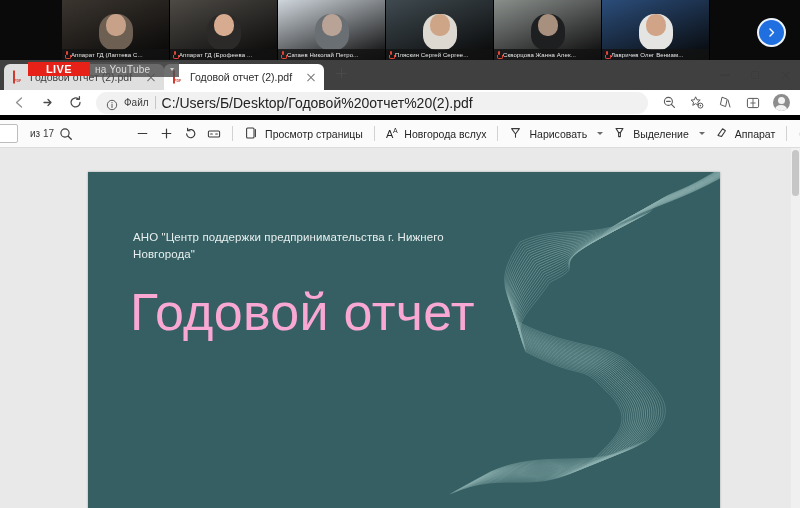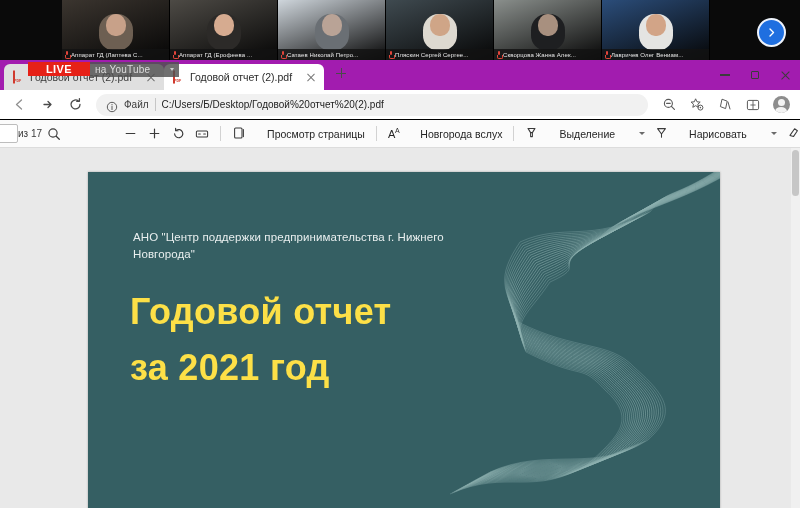--- a/index.html
+++ b/index.html
@@ -60,21 +60,21 @@
   .vc-next svg{display:block;}
 
   
   .browser{
     position:absolute;left:0;top:60px;width:800px;height:448px;
     background:#e7e7e7;
   }
 
   
   .tabbar{
-    position:relative;height:30px;background:#a21caf;
+    position:relative;height:30px;background:#404040;
     display:flex;align-items:flex-start;
   }
   .tab-shelf{display:flex;align-items:flex-end;height:30px;padding-left:4px;}
   .tab{
     position:relative;height:26px;width:160px;
     display:flex;align-items:center;gap:6px;
     padding:0 6px 0 9px;box-sizing:border-box;
     border-radius:6px 6px 0 0;font-size:10.5px;color:#2b2b2b;
   }
   .tab.inactive{background:#dfdfdf;color:#3a3a3a;}
@@ -141,39 +141,39 @@
   .wc-close:before,.wc-close:after{
     content:"";position:absolute;left:0;top:4.5px;width:11px;height:1.2px;background:#3c3c3c;
   }
   .wc-close:before{transform:rotate(45deg);}
   .wc-close:after{transform:rotate(-45deg);}
 
   
   .navbar{
     height:30px;background:#fff;display:flex;align-items:center;
     padding:0 6px;box-sizing:border-box;gap:2px;
-    border-bottom:1px solid #000000;
+    border-bottom:5px solid #000000;
   }
   .navbtn{
     width:26px;height:26px;display:flex;align-items:center;justify-content:center;
     flex:0 0 auto;border-radius:4px;
   }
   .navbtn svg{display:block;}
   .omnibox{
     flex:1 1 auto;height:22px;background:#f1f1f1;border-radius:11px;
     display:flex;align-items:center;gap:6px;padding:0 10px;box-sizing:border-box;
     margin:0 6px;min-width:0;
   }
   .omni-info{flex:0 0 auto;width:12px;height:12px;}
   .omni-file{
     font-size:10px;color:#3c3c3c;flex:0 0 auto;
   }
   .omni-div{width:1px;height:13px;background:#c6c6c6;flex:0 0 auto;}
   .omni-url{
-    font-size:10px;color:#222;white-space:nowrap;overflow:hidden;
+    font-size:14px;color:#222;white-space:nowrap;overflow:hidden;
     text-overflow:ellipsis;flex:1 1 auto;min-width:0;
   }
   .avatar{
     width:17px;height:17px;border-radius:50%;background:#8d8d8d;position:relative;
     flex:0 0 auto;overflow:hidden;
   }
   .avatar:before{
     content:"";position:absolute;left:5px;top:3px;width:7px;height:7px;border-radius:50%;background:#f3f3f3;
   }
   .avatar:after{
@@ -183,27 +183,27 @@
   
   .pdfbar{
     height:28px;background:#fbfbfb;border-bottom:1px solid #dcdcdc;
     display:flex;align-items:center;gap:0;padding:0 4px;box-sizing:border-box;
     font-size:10.5px;color:#262626;
   }
   .pagebox{
     width:26px;height:17px;border:1px solid #bdbdbd;border-radius:2px;background:#fff;
     margin-left:-14px;flex:0 0 auto;
   }
-  .pagetotal{margin-left:0;color:#3a3a3a;font-size:10px;flex:0 0 auto;}
+  .pagetotal{margin-left:12px;color:#3a3a3a;font-size:10px;flex:0 0 auto;}
   .tb-ico{
     width:24px;height:24px;display:flex;align-items:center;justify-content:center;flex:0 0 auto;
   }
   .tb-sep{width:1px;height:15px;background:#d2d2d2;margin:0 6px;flex:0 0 auto;}
   .tb-item{
-    display:flex;align-items:center;gap:21px;padding:0 5px;height:22px;flex:0 0 auto;
+    display:flex;align-items:center;gap:7px;padding:0 5px;height:22px;flex:0 0 auto;
     white-space:nowrap;
   }
   .tb-caret{
     width:0;height:0;border-left:3px solid transparent;border-right:3px solid transparent;
     border-top:3.6px solid #6a6a6a;margin-left:3px;
   }
   .spacer-sm{width:26px;flex:0 0 auto;}
   .tb-disabled{opacity:.38;}
 
   
@@ -214,21 +214,21 @@
     position:absolute;left:88px;top:24px;width:632px;height:356px;
     background:#355f63;overflow:hidden;
     box-shadow:0 0 2px rgba(0,0,0,.30);
   }
   .pdf-org{
     position:absolute;left:45px;top:57px;width:330px;
     color:#e9efef;font-size:11.5px;line-height:17px;letter-spacing:.1px;
   }
   .pdf-title{
     position:absolute;left:42px;top:112px;width:420px;
-    color:#fde047;font-size:36px;line-height:56px;font-weight:700;
+    color:#f9a8d4;font-size:52px;line-height:56px;font-weight:400;
     letter-spacing:.3px;
   }
   .swirl{position:absolute;right:-10px;top:0;width:330px;height:356px;}
   .swirl svg{display:block;}
 
   
   .vscroll{
     position:absolute;right:0;top:0;width:9px;height:362px;background:#f0f0f0;
   }
   .vthumb{
@@ -457,36 +457,36 @@
       <div class="tb-item">
         <span style="font-size:11px;letter-spacing:-.3px;">A<sup style="font-size:7px;">A</sup></span>
         <span>Новгорода вслух</span>
       </div>
 
       <div class="tb-sep"></div>
 
       <div class="tb-item">
         <span>
           <svg width="13" height="13" viewBox="0 0 13 13">
-            <path d="M3 2.4 L10 2.4 L7.4 6.6 H5.6 Z" fill="none" stroke="#3a3a3a" stroke-width="1.05" stroke-linejoin="round"></path>
-            <path d="M5.6 6.6 V10.6 H7.4 V6.6" fill="none" stroke="#3a3a3a" stroke-width="1.05" stroke-linejoin="round"></path>
+            <path d="M2.6 2.6 L10.4 2.6 L6.5 8 Z" fill="none" stroke="#3a3a3a" stroke-width="1.05" stroke-linejoin="round"></path>
+            <path d="M6.5 8 V11.2" stroke="#3a3a3a" stroke-width="1.05" stroke-linecap="round"></path>
           </svg>
         </span>
-        <span>Выделение</span>
+        <span>Нарисовать</span>
         <span class="tb-caret"></span>
       </div>
 
       <div class="tb-item">
         <span>
           <svg width="13" height="13" viewBox="0 0 13 13">
-            <path d="M2.6 2.6 L10.4 2.6 L6.5 8 Z" fill="none" stroke="#3a3a3a" stroke-width="1.05" stroke-linejoin="round"></path>
-            <path d="M6.5 8 V11.2" stroke="#3a3a3a" stroke-width="1.05" stroke-linecap="round"></path>
+            <path d="M3 2.4 L10 2.4 L7.4 6.6 H5.6 Z" fill="none" stroke="#3a3a3a" stroke-width="1.05" stroke-linejoin="round"></path>
+            <path d="M5.6 6.6 V10.6 H7.4 V6.6" fill="none" stroke="#3a3a3a" stroke-width="1.05" stroke-linejoin="round"></path>
           </svg>
         </span>
-        <span>Нарисовать</span>
+        <span>Выделение</span>
         <span class="tb-caret"></span>
       </div>
 
       <div class="tb-item">
         <span>
           <svg width="13" height="13" viewBox="0 0 13 13">
             <path d="M3 9.4 L7.6 2.8 L10.4 4.8 L6.6 10.4 Z" fill="none" stroke="#3a3a3a" stroke-width="1.05" stroke-linejoin="round"></path>
           </svg>
         </span>
         <span>Аппарат</span>
@@ -537,21 +537,20 @@
                 <path d="M338.57142857142856 -6.571428571428571 C278.57142857142856 33.42857142857143 227.14285714285714 36.285714285714285 207.14285714285714 62.285714285714285 C147.14285714285714 94.28571428571428 189.71428571428572 84.28571428571428 145.71428571428572 104.28571428571428 C121.71428571428572 140.28571428571428 110.85714285714286 141.71428571428572 124.85714285714286 175.71428571428572 C184.85714285714286 205.71428571428572 183.28571428571428 186.85714285714286 209.28571428571428 214.85714285714286 C243.28571428571428 244.85714285714286 224.57142857142858 262.57142857142856 196.57142857142858 288.57142857142856 C142.57142857142858 322.57142857142856 113.71428571428572 292.85714285714283 55.714285714285715 318.85714285714283" stroke="#9dbfbd" stroke-width="0.65" opacity="0.7018593086911454"></path>
                 <path d="M339.04761904761904 -6.380952380952381 C279.04761904761904 33.61904761904762 224.76190476190476 37.523809523809526 204.76190476190476 63.523809523809526 C144.76190476190476 95.52380952380952 191.14285714285714 86.19047619047619 147.14285714285714 106.19047619047619 C123.14285714285714 142.1904761904762 111.23809523809524 143.14285714285714 125.23809523809524 177.14285714285714 C185.23809523809524 207.14285714285714 181.85714285714286 187.9047619047619 207.85714285714286 215.9047619047619 C241.85714285714286 245.9047619047619 221.71428571428572 263.7142857142857 193.71428571428572 289.7142857142857 C139.71428571428572 323.7142857142857 111.80952380952381 293.9047619047619 53.80952380952381 319.9047619047619" stroke="#9dbfbd" stroke-width="0.65" opacity="0.6531643110438166"></path>
                 <path d="M339.5238095238095 -6.190476190476191 C279.5238095238095 33.80952380952381 222.38095238095238 38.76190476190476 202.38095238095238 64.76190476190476 C142.38095238095238 96.76190476190476 192.57142857142856 88.0952380952381 148.57142857142856 108.0952380952381 C124.57142857142856 144.0952380952381 111.61904761904762 144.57142857142856 125.61904761904762 178.57142857142856 C185.61904761904762 208.57142857142856 180.42857142857144 188.95238095238096 206.42857142857144 216.95238095238096 C240.42857142857144 246.95238095238096 218.85714285714286 264.85714285714283 190.85714285714286 290.85714285714283 C136.85714285714286 324.85714285714283 109.9047619047619 294.95238095238096 51.904761904761905 320.95238095238096" stroke="#9dbfbd" stroke-width="0.65" opacity="0.6021647931616612"></path>
                 <path d="M340 -6 C280 34 220 40 200 66 C140 98 194 90 150 110 C126 146 112 146 126 180 C186 210 179 190 205 218 C239 248 216 266 188 292 C134 326 108 296 50 322" stroke="#9dbfbd" stroke-width="0.65" opacity="0.55"></path>
               </g>
           </svg>
         </div>
         <div class="pdf-org">АНО "Центр поддержки предпринимательства г. Нижнего Новгорода"</div>
         <div class="pdf-title">
           <div>Годовой отчет</div>
-          <div>за 2021 год</div>
         </div>
       </div>
 
       <div class="vscroll">
         <div class="vthumb"></div>
       </div>
     </div>
 
   </div>
 </div>

